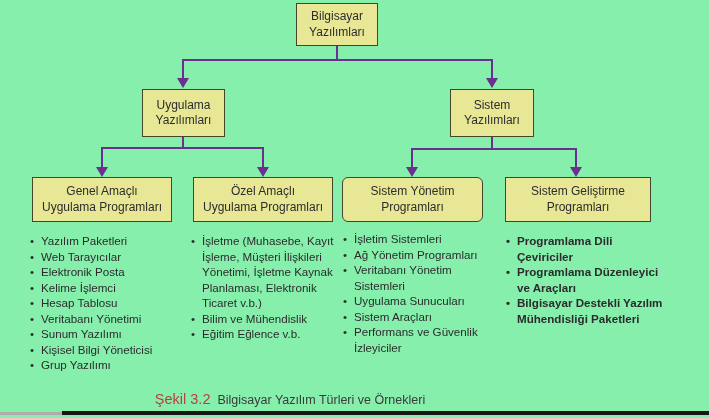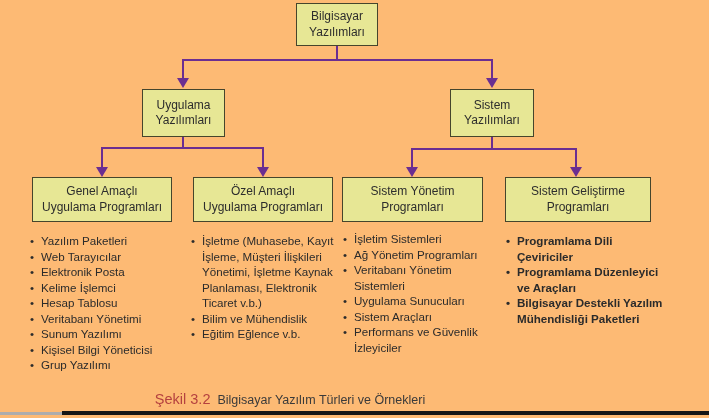--- a/index.html
+++ b/index.html
@@ -1,17 +1,17 @@
 <!DOCTYPE html>
 <html><head>
 <meta charset="utf-8">
 <style>
   html,body{margin:0;padding:0;background:#ffffff;}
   #screenshot{
-    position:relative;width:709px;height:418px;background:#fdba74;overflow:hidden;
+    position:relative;width:709px;height:418px;background:#86efac;overflow:hidden;
     font-family:"Liberation Sans",sans-serif;
   }
   .node{
     position:absolute;
     background:#e7e795;
     border:1.6px solid #45452c;
     box-sizing:border-box;
     display:flex;align-items:center;justify-content:center;
     text-align:center;
     white-space:pre-line;
@@ -81,21 +81,21 @@
 
   <div class="node" style="left:450px;top:89px;width:84px;height:48px;">Sistem
 Yazılımları</div>
 
   <div class="node" style="left:32px;top:177px;width:140px;height:45px;text-align:center;">Genel Amaçlı
 Uygulama Programları</div>
 
   <div class="node" style="left:193px;top:177px;width:140px;height:45px;">Özel Amaçlı
 Uygulama Programları</div>
 
-  <div class="node" style="left:342px;top:177px;width:141px;height:45px;">Sistem Yönetim
+  <div class="node" style="left:342px;top:177px;width:141px;height:45px;border-radius:6px;">Sistem Yönetim
 Programları</div>
 
   <div class="node" style="left:505px;top:177px;width:146px;height:45px;">Sistem Geliştirme
 Programları</div>
 
   <div class="list" style="left:30px;top:233px;width:156px;">
       <div class="li">Yazılım Paketleri</div>
       <div class="li">Web Tarayıcılar</div>
       <div class="li">Elektronik Posta</div>
       <div class="li">Kelime İşlemci</div>

